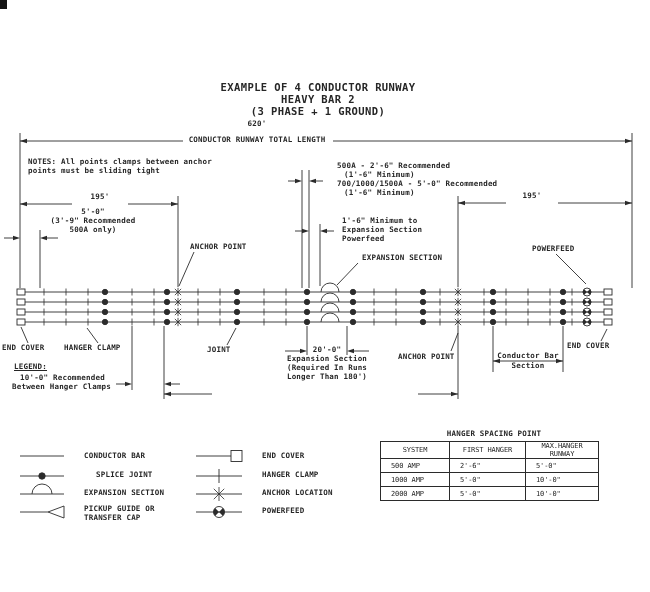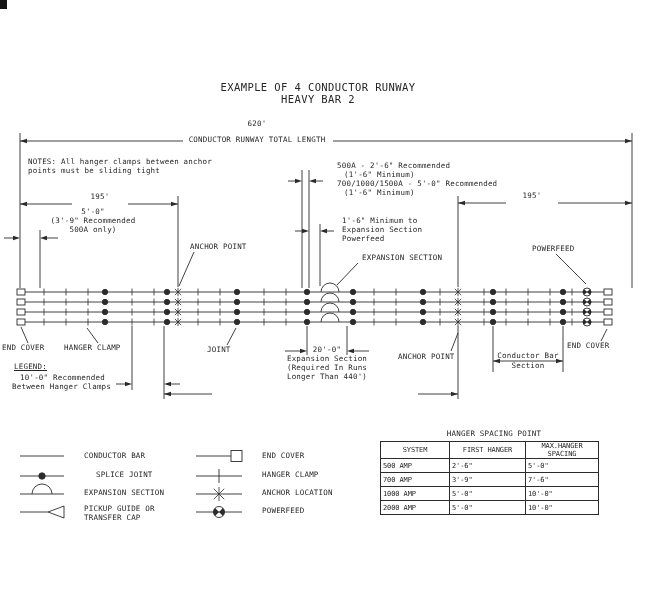--- a/index.html
+++ b/index.html
@@ -1,26 +1,26 @@
 <!DOCTYPE html>
 <html><head>
 <meta charset="utf-8">
 <style>
   html,body{margin:0;padding:0;background:#fff;}
   .canvas{position:relative;width:650px;height:592px;background:#ffffff;
           font-family:"DejaVu Sans Mono",monospace;color:#262626;overflow:hidden;}
   svg.linework{position:absolute;left:0;top:0;}
-  .t{position:absolute;font-size:7.5px;letter-spacing:.2px;line-height:8.5px;white-space:pre;}
+  .t{position:absolute;font-size:7.5px;letter-spacing:.2px;line-height:8.5px;white-space:pre;font-weight:bold;}
   .cx{transform:translateX(-50%);}
   .title{font-size:10.5px;letter-spacing:.4px;line-height:12px;}
   .u{text-decoration:underline;}
   table.chart{position:absolute;left:380px;top:441px;border-collapse:collapse;
               font-family:"DejaVu Sans Mono",monospace;}
   table.chart th,table.chart td{border:1px solid #2b2b2b;font-size:7px;font-weight:normal;
-              letter-spacing:-.1px;color:#262626;height:13px;padding:0 2px;}
+              letter-spacing:-.1px;color:#262626;height:13px;padding:0 10px;}
   table.chart col.c1{width:69px;} table.chart col.c2{width:76px;} table.chart col.c3{width:73px;}
 </style>
 </head>
 <body>
 
 <div class="canvas">
 
   <svg id="lw" class="linework" width="650" height="592" viewBox="0 0 650 592">
       <line x1="25" y1="292" x2="604" y2="292" stroke="#2b2b2b" stroke-width="0.9"></line>
       <rect x="17" y="289" width="8" height="6" fill="#fff" stroke="#2b2b2b" stroke-width="0.9"></rect>
@@ -254,25 +254,26 @@
       <line x1="196" y1="512" x2="242" y2="512" stroke="#2b2b2b" stroke-width="0.9"></line>
       <circle cx="219" cy="512" r="5.5" fill="none" stroke="#2b2b2b" stroke-width="0.9"></circle>
       <path d="M 219 512 L 222.8885 508.1115 A 5.5 5.5 0 0 1 222.8885 515.8885 Z" fill="#2b2b2b" stroke="none" stroke-width="0.9"></path>
       <path d="M 219 512 L 215.1115 508.1115 A 5.5 5.5 0 0 0 215.1115 515.8885 Z" fill="#2b2b2b" stroke="none" stroke-width="0.9"></path>
     </svg>
 
   <div style="position:absolute;left:0;top:0;width:7px;height:9px;background:#151515;"></div>
 
   <div class="t cx title" style="left:318px;top:81px">EXAMPLE OF 4 CONDUCTOR RUNWAY</div>
   <div class="t cx title" style="left:318px;top:93px">HEAVY BAR 2</div>
+  <div class="t cx title" style="left:318px;top:105px">(3 PHASE + 1 GROUND)</div>
 
   <div class="t cx" style="left:257px;top:120px">620'</div>
   <div class="t cx" style="left:257px;top:136px">CONDUCTOR RUNWAY TOTAL LENGTH</div>
 
-  <div class="t" style="left:28px;top:158px">NOTES: All hanger clamps between anchor</div>
+  <div class="t" style="left:28px;top:158px">NOTES: All points clamps between anchor</div>
   <div class="t" style="left:28px;top:167px">points must be sliding tight</div>
 
   <div class="t cx" style="left:100px;top:193px">195'</div>
   <div class="t cx" style="left:93px;top:208px">5'-0"</div>
   <div class="t cx" style="left:93px;top:217px">(3'-9" Recommended</div>
   <div class="t cx" style="left:93px;top:226px">500A only)</div>
 
   <div class="t" style="left:337px;top:162px">500A - 2'-6" Recommended</div>
   <div class="t" style="left:344px;top:171px">(1'-6" Minimum)</div>
   <div class="t" style="left:337px;top:180px">700/1000/1500A - 5'-0" Recommended</div>
@@ -288,21 +289,21 @@
   <div class="t" style="left:532px;top:245px">POWERFEED</div>
   <div class="t" style="left:2px;top:344px">END COVER</div>
   <div class="t" style="left:64px;top:344px">HANGER CLAMP</div>
   <div class="t" style="left:207px;top:346px">JOINT</div>
   <div class="t" style="left:398px;top:353px">ANCHOR POINT</div>
   <div class="t" style="left:567px;top:342px">END COVER</div>
 
   <div class="t cx" style="left:327px;top:346px">20'-0"</div>
   <div class="t cx" style="left:327px;top:355px">Expansion Section</div>
   <div class="t cx" style="left:327px;top:364px">(Required In Runs</div>
-  <div class="t cx" style="left:327px;top:373px">Longer Than 440')</div>
+  <div class="t cx" style="left:327px;top:373px">Longer Than 180')</div>
 
 
   <div class="t cx" style="left:528px;top:352px">Conductor Bar</div>
   <div class="t cx" style="left:528px;top:362px">Section</div>
 
   <div class="t u" style="left:14px;top:363px">LEGEND:</div>
   <div class="t" style="left:20px;top:374px">10'-0" Recommended</div>
   <div class="t" style="left:12px;top:383px">Between Hanger Clamps</div>
 
   <div class="t" style="left:84px;top:452px">CONDUCTOR BAR</div>
@@ -320,31 +321,26 @@
   <table class="chart">
     <colgroup>
         <col class="c1">
         <col class="c2">
         <col class="c3">
       </colgroup>
     <tbody>
         <tr>
       <th>SYSTEM</th>
       <th>FIRST HANGER</th>
-      <th>MAX.HANGER SPACING</th>
+      <th>MAX.HANGER RUNWAY</th>
     </tr>
     <tr>
       <td>500 AMP</td>
       <td>2'-6"</td>
       <td>5'-0"</td>
-    </tr>
-    <tr>
-      <td>700 AMP</td>
-      <td>3'-9"</td>
-      <td>7'-6"</td>
     </tr>
     <tr>
       <td>1000 AMP</td>
       <td>5'-0"</td>
       <td>10'-0"</td>
     </tr>
     <tr>
       <td>2000 AMP</td>
       <td>5'-0"</td>
       <td>10'-0"</td>

